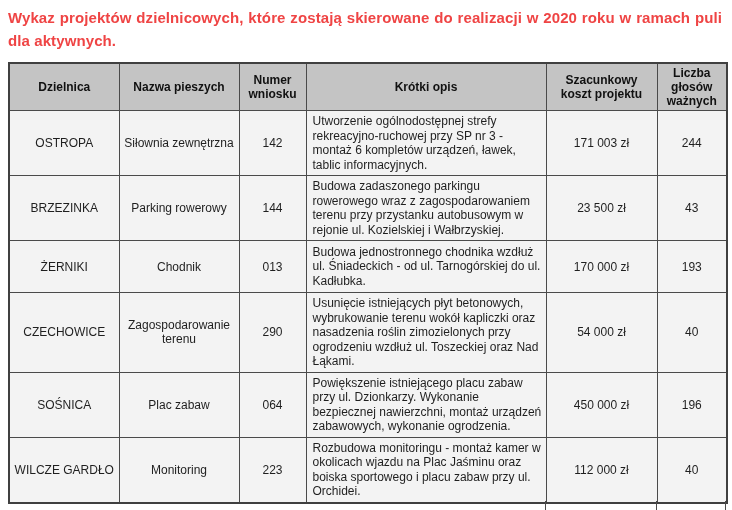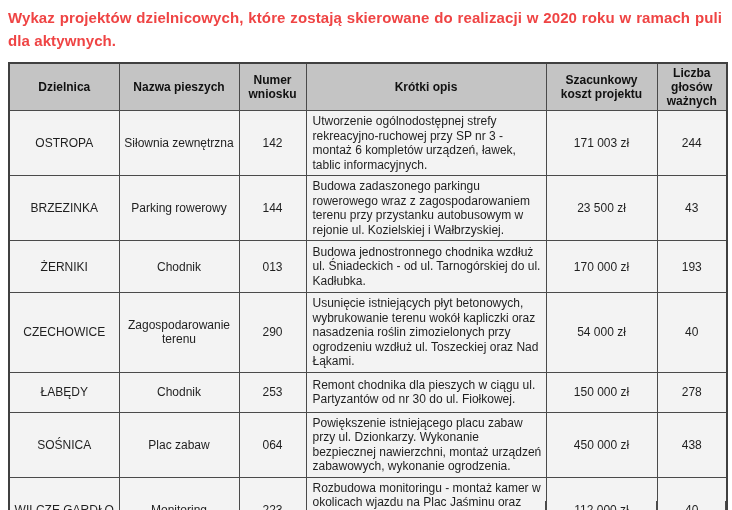--- a/index.html
+++ b/index.html
@@ -129,34 +129,26 @@
       </tr>
       <tr>
         <td>CZECHOWICE</td>
         <td>Zagospodarowanie terenu</td>
         <td>290</td>
         <td class="opis">Usunięcie istniejących płyt betonowych, wybrukowanie terenu wokół kapliczki oraz nasadzenia roślin zimozielonych przy ogrodzeniu wzdłuż ul. Toszeckiej oraz Nad Łąkami.</td>
         <td class="koszt">54 000 zł</td>
         <td>40</td>
       </tr>
       <tr>
-        <td>ŁABĘDY</td>
-        <td>Chodnik</td>
-        <td>253</td>
-        <td class="opis">Remont chodnika dla pieszych w ciągu ul. Partyzantów od nr 30 do ul. Fiołkowej.</td>
-        <td class="koszt">150 000 zł</td>
-        <td>278</td>
-      </tr>
-      <tr>
         <td>SOŚNICA</td>
         <td>Plac zabaw</td>
         <td>064</td>
         <td class="opis">Powiększenie istniejącego placu zabaw przy ul. Dzionkarzy. Wykonanie bezpiecznej nawierzchni, montaż urządzeń zabawowych, wykonanie ogrodzenia.</td>
         <td class="koszt">450 000 zł</td>
-        <td>438</td>
+        <td>196</td>
       </tr>
       <tr>
         <td>WILCZE GARDŁO</td>
         <td>Monitoring</td>
         <td>223</td>
         <td class="opis">Rozbudowa monitoringu - montaż kamer w okolicach wjazdu na Plac Jaśminu oraz boiska sportowego i placu zabaw przy ul. Orchidei.</td>
         <td class="koszt">112 000 zł</td>
         <td>40</td>
       </tr>
     </tbody>

